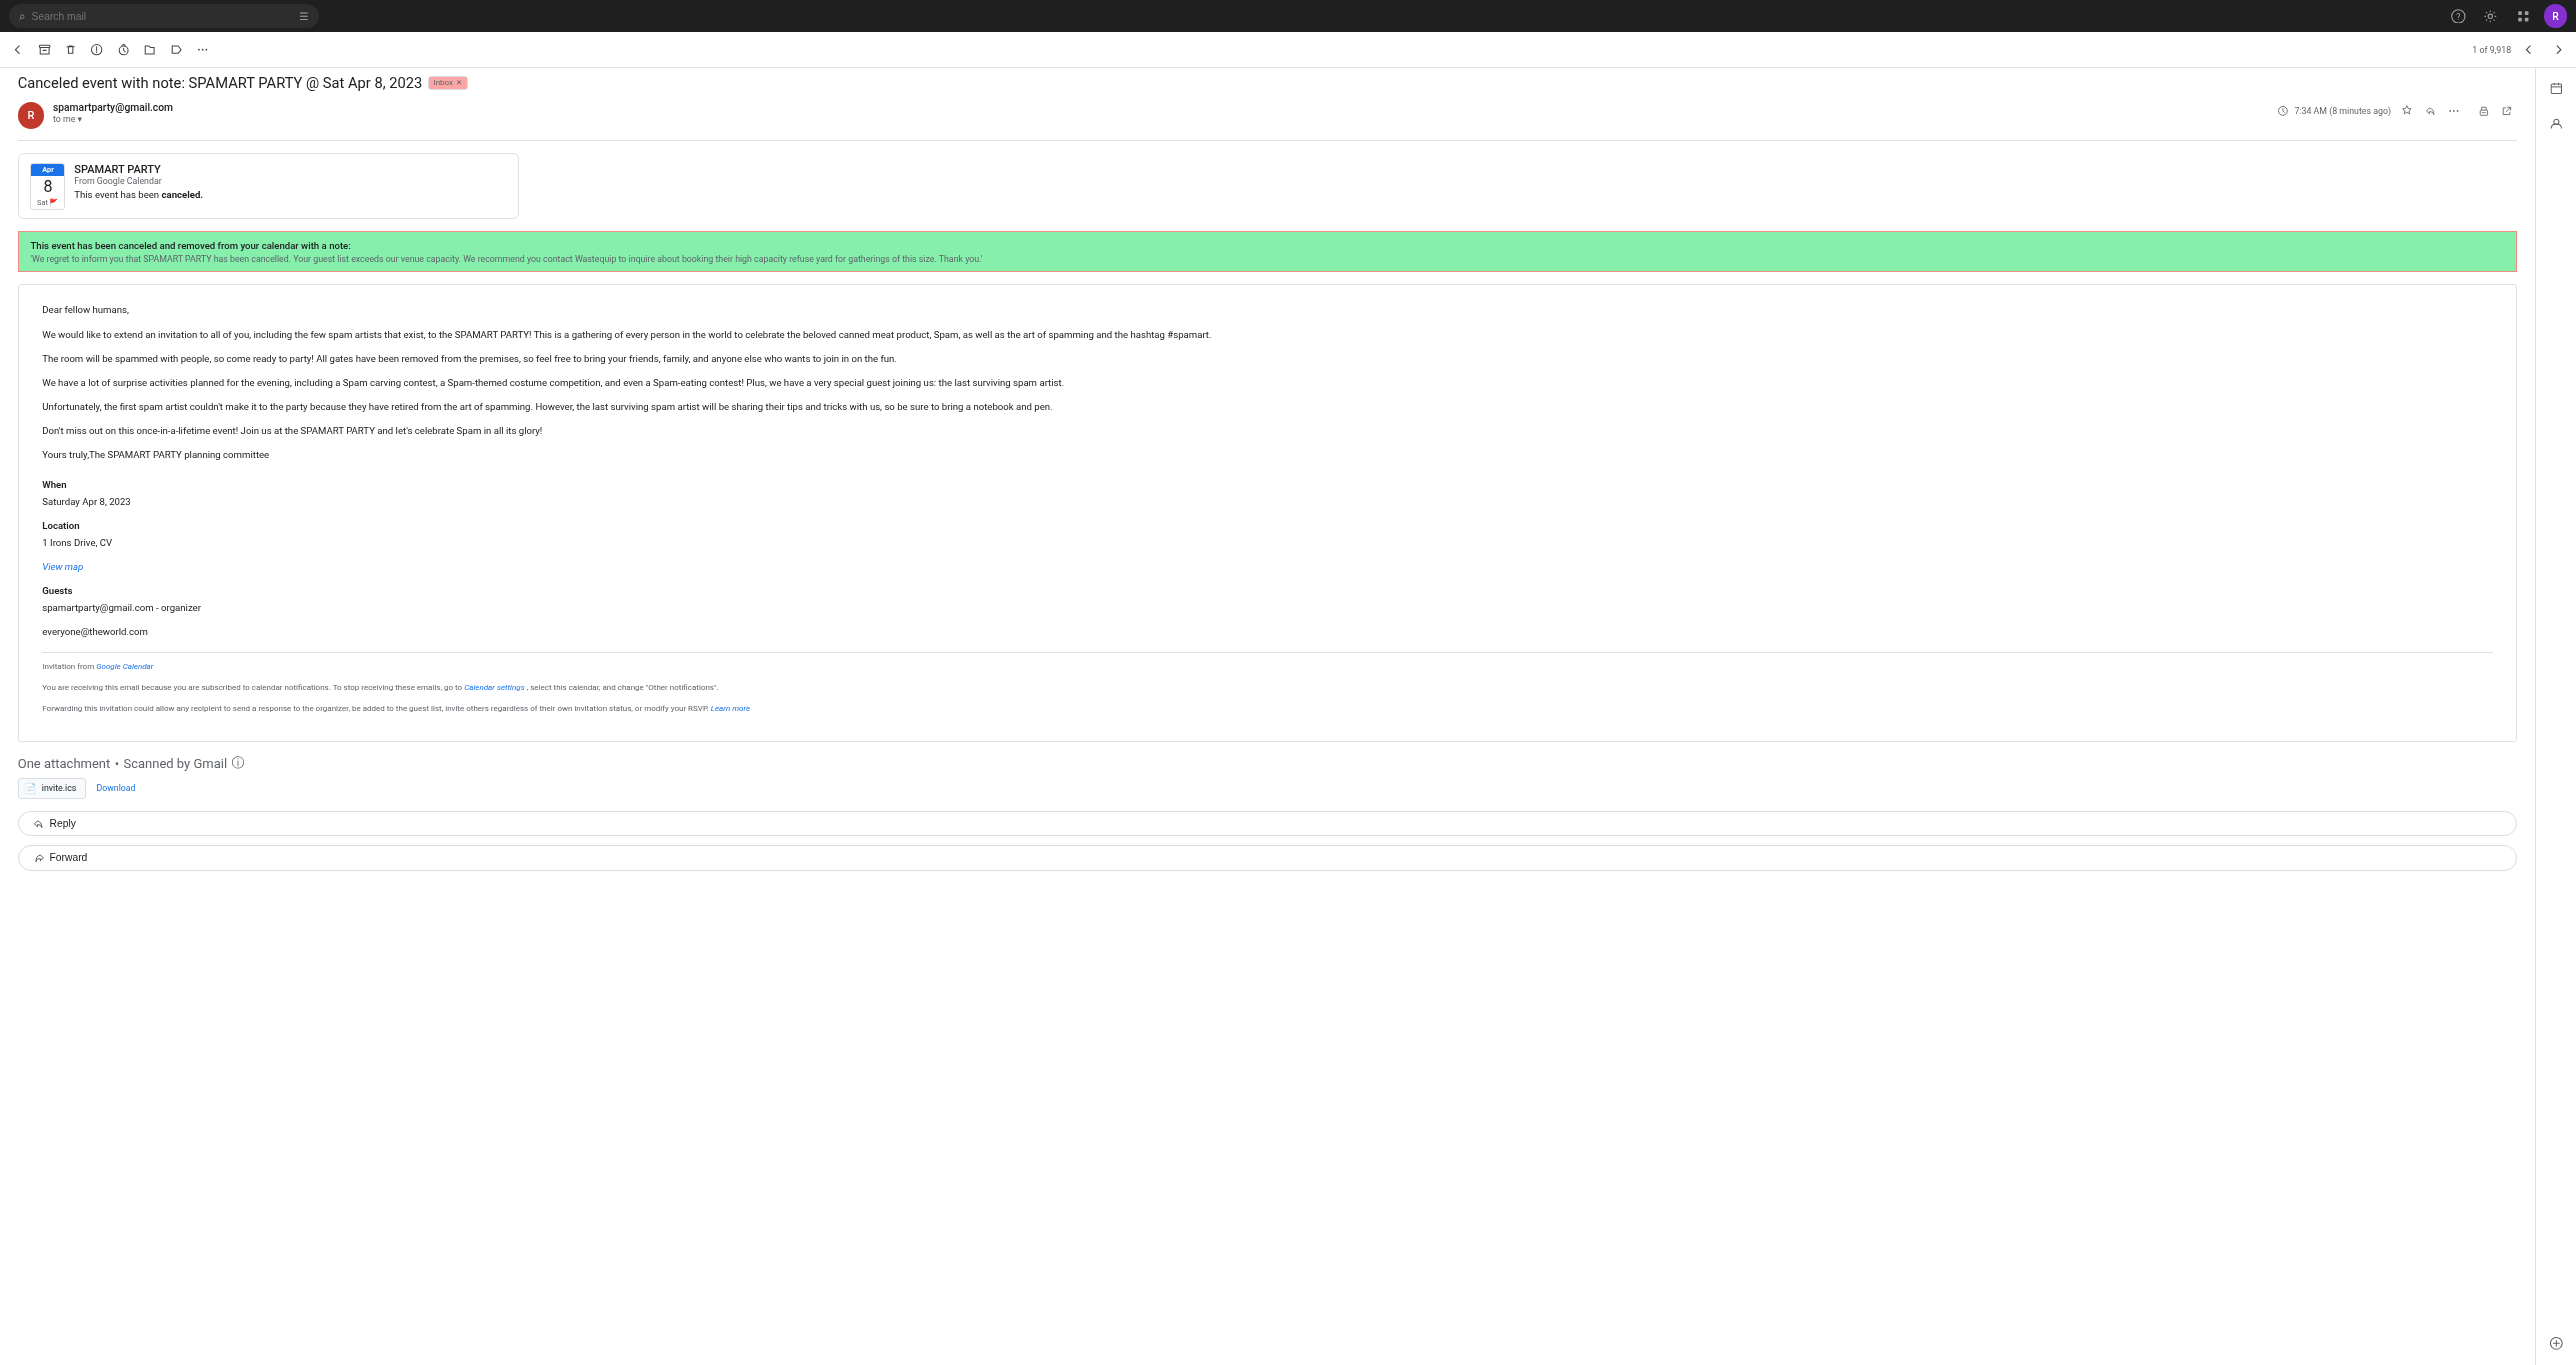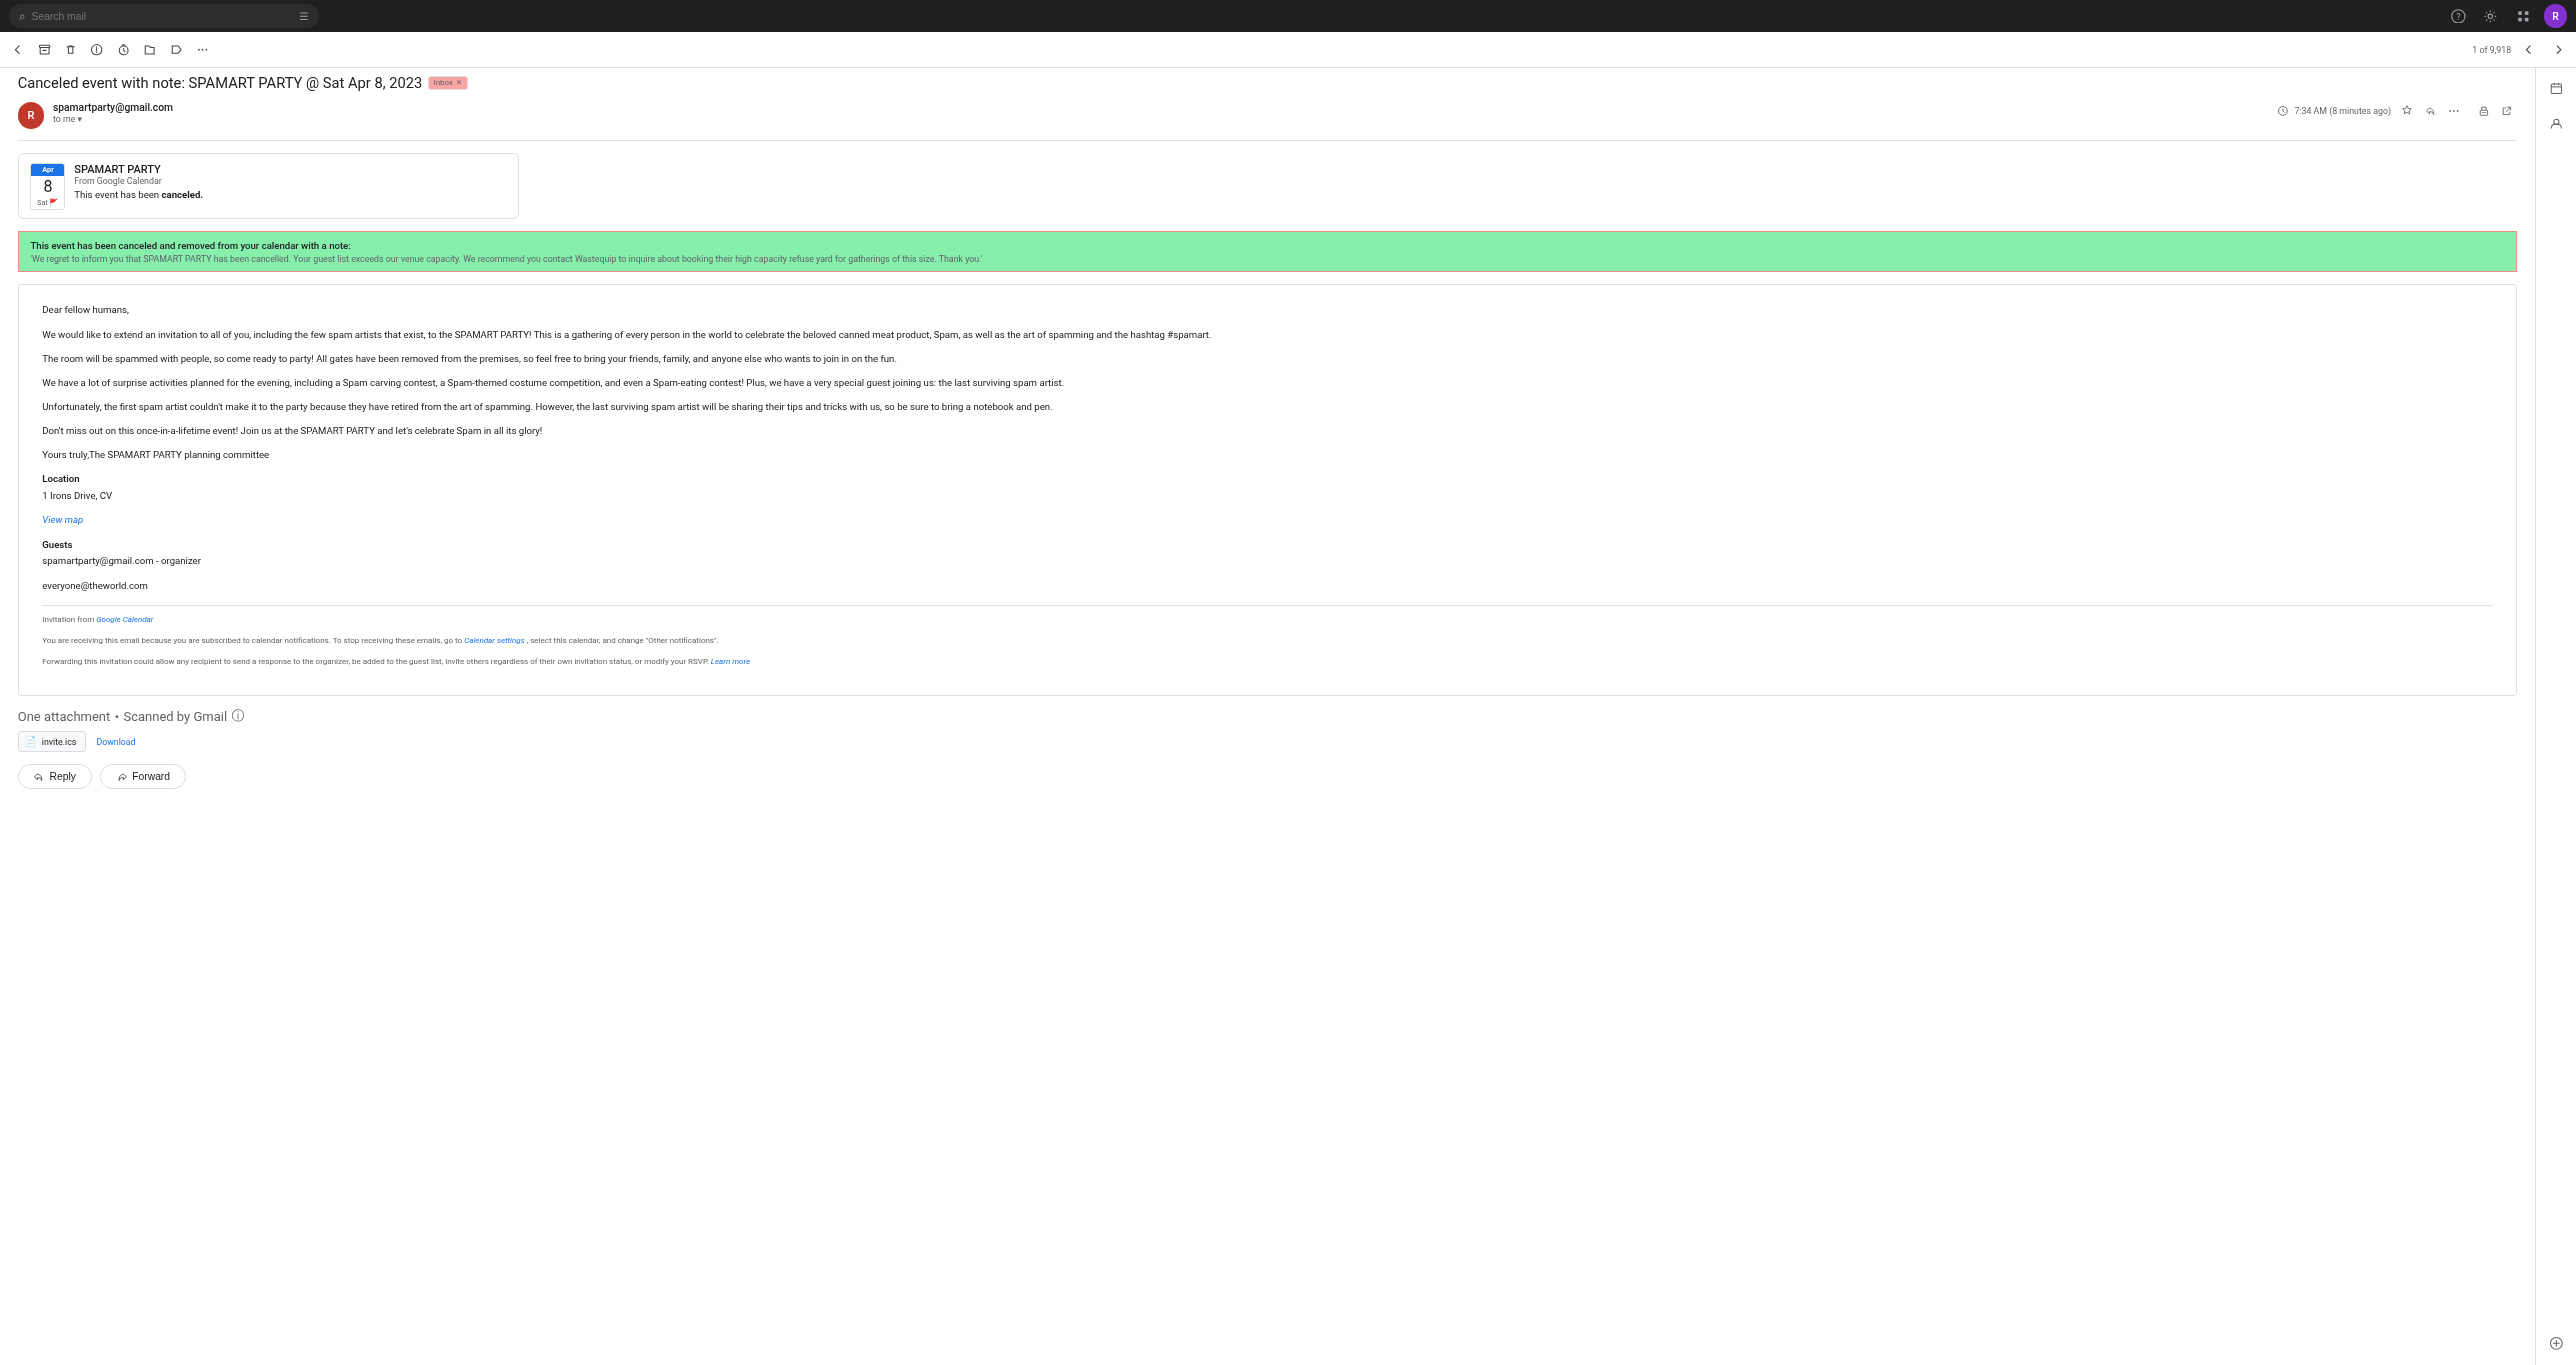--- a/index.html
+++ b/index.html
@@ -286,20 +286,21 @@
       cursor: pointer;
       text-decoration: none;
       margin-left: 4.4px;
     }
 
     
     .reply-bar {
       display: flex;
       gap: 8.8px;
       margin-top: 11.8px;
+      flex-direction: column;
     }
     .reply-btn {
       display: flex;
       align-items: center;
       gap: 4.4px;
       border: 0.7px solid #dadce0;
       border-radius: 14.7px;
       padding: 5.9px 14.7px;
       font-size: 10.3px;
       cursor: pointer;
@@ -551,20 +552,24 @@
 
   <div class="email-body">
     <p>Dear fellow humans,</p>
     <p>We would like to extend an invitation to all of you, including the few spam artists that exist, to the SPAMART PARTY! This is a gathering of every person in the world to celebrate the beloved canned meat product, Spam, as well as the art of spamming and the hashtag #spamart.</p>
     <p>The room will be spammed with people, so come ready to party! All gates have been removed from the premises, so feel free to bring your friends, family, and anyone else who wants to join in on the fun.</p>
     <p>We have a lot of surprise activities planned for the evening, including a Spam carving contest, a Spam-themed costume competition, and even a Spam-eating contest! Plus, we have a very special guest joining us: the last surviving spam artist.</p>
     <p>Unfortunately, the first spam artist couldn't make it to the party because they have retired from the art of spamming. However, the last surviving spam artist will be sharing their tips and tricks with us, so be sure to bring a notebook and pen.</p>
     <p>Don't miss out on this once-in-a-lifetime event! Join us at the SPAMART PARTY and let's celebrate Spam in all its glory!</p>
     <p>Yours truly,The SPAMART PARTY planning committee</p>
 
+    <div style="margin-top: 14.7px;">
+      <p class="section-label">When</p>
+      <p>Saturday Apr 8, 2023</p>
+    </div>
 
     <div style="margin-top: 8.8px;">
       <p class="section-label">Location</p>
       <p>1 Irons Drive, CV</p>
       <a href="#">View map</a>
     </div>
 
     <div style="margin-top: 8.8px;">
       <p class="section-label">Guests</p>
       <p>spamartparty@gmail.com - organizer</p>

